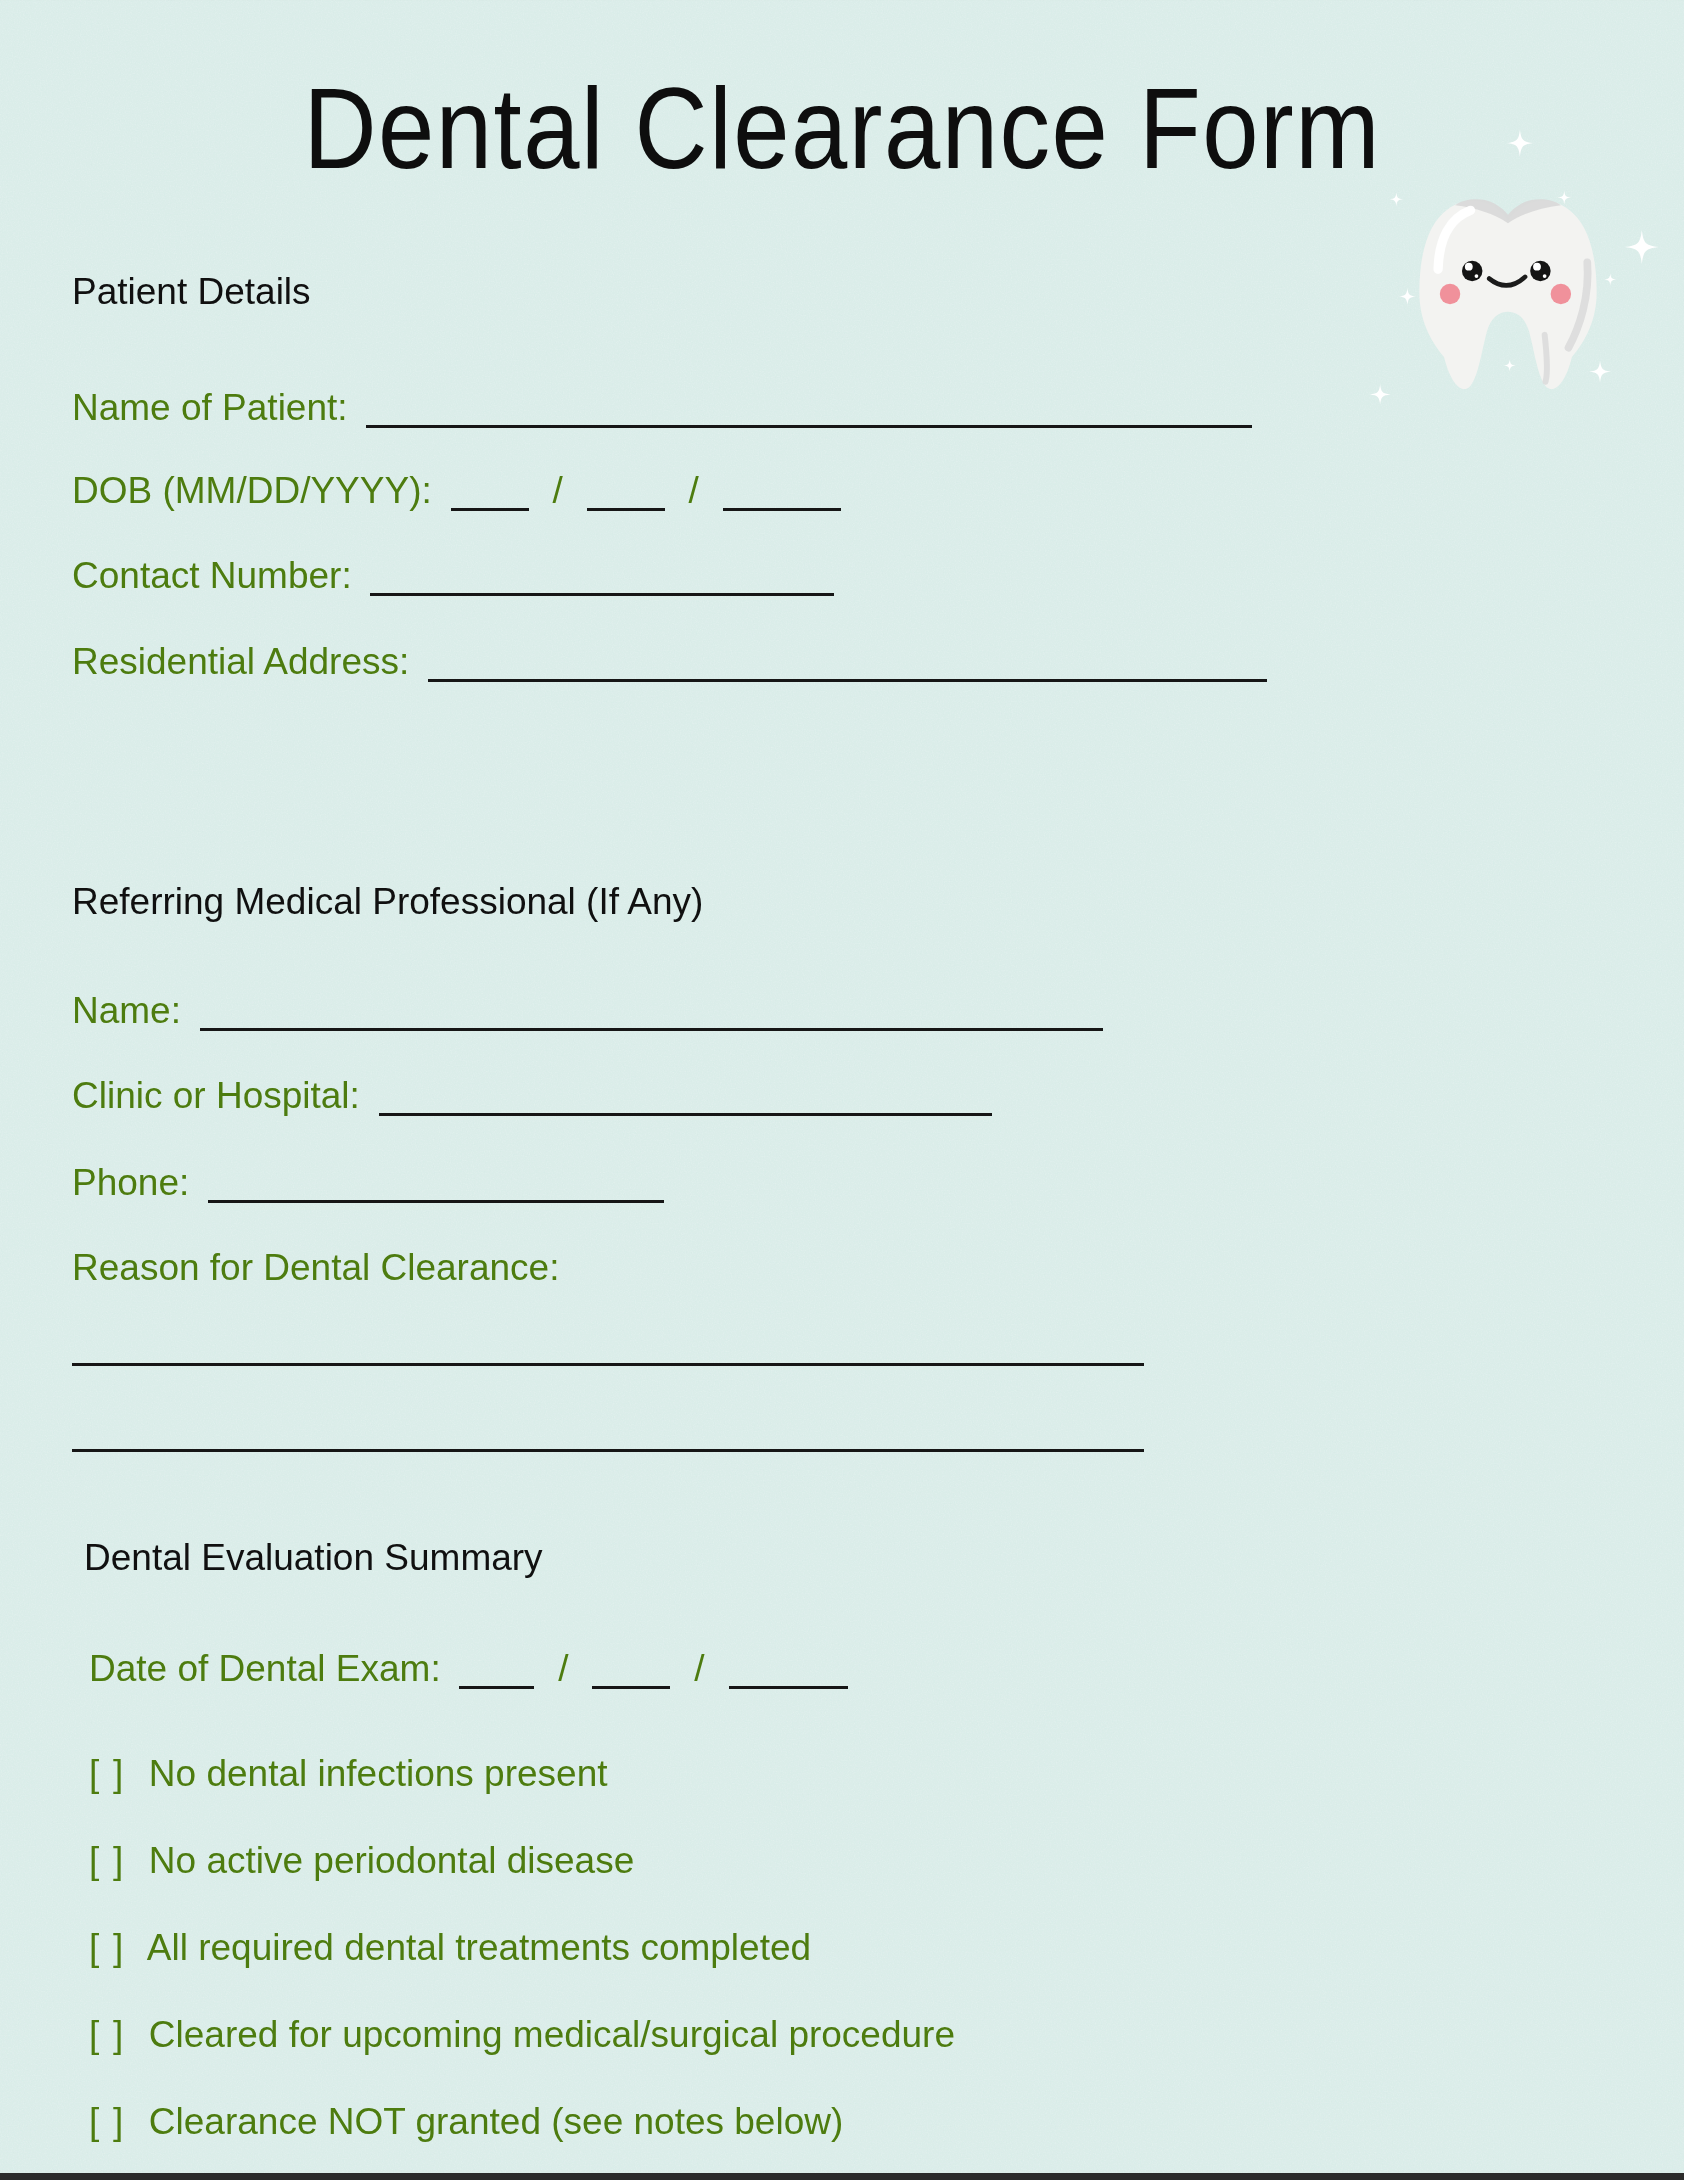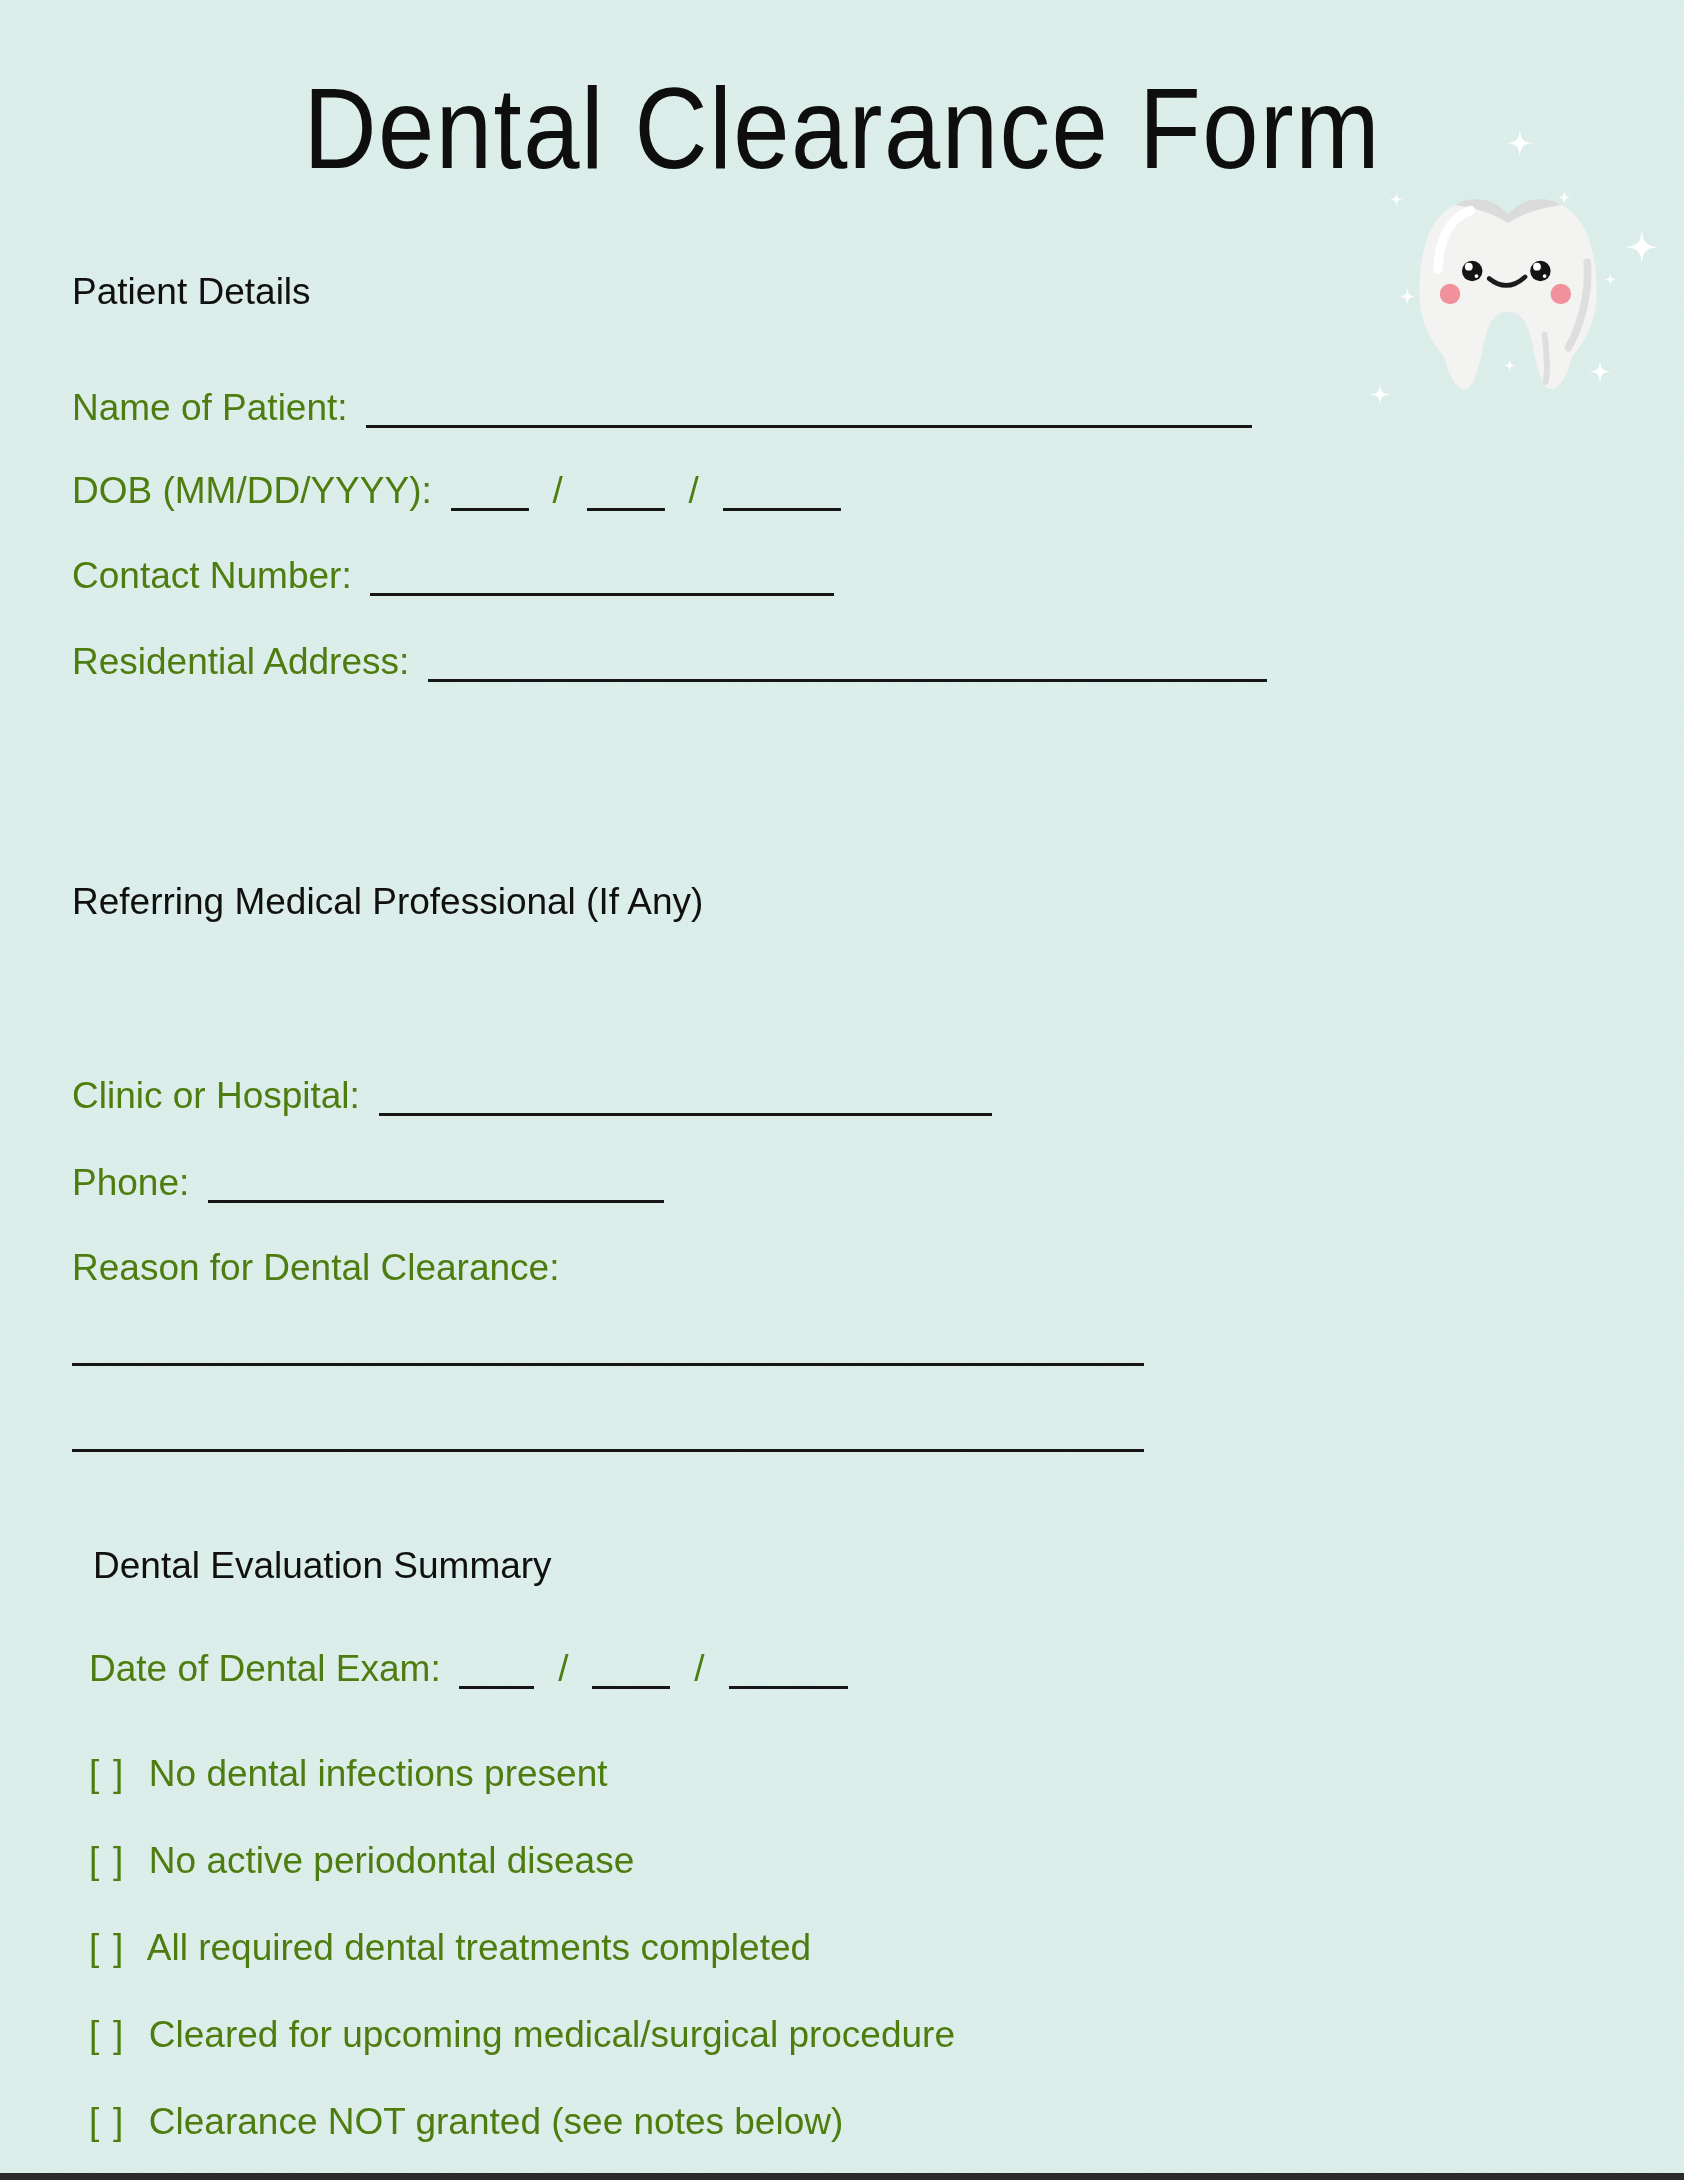--- a/index.html
+++ b/index.html
@@ -19,21 +19,21 @@
     margin:0;display:inline-block;
     font-size:115px;font-weight:300;line-height:1.05;
     letter-spacing:1.7px;color:#0e0e0e;
     transform:scaleX(0.88);transform-origin:center;
     white-space:nowrap;
   }
 
   .row{position:absolute;left:72px;font-size:37px;line-height:46px;white-space:nowrap;color:#4d7c0f;}
   .row.indent{left:89px;}
   .heading{position:absolute;left:72px;font-size:37px;line-height:46px;color:#101010;white-space:nowrap;}
-  .heading.indent{left:93px;margin-top:8px;}
+  .heading.indent{left:84px;}
 
   .blank{
     display:inline-block;height:37px;
     border-bottom:3.4px solid #161616;
     vertical-align:-7.7px;margin-left:8.5px;
   }
   .sep{display:inline-block;padding:0 13.6px;}
   .longline{
     position:absolute;left:72px;width:1072px;height:0;
     border-bottom:3.4px solid #161616;
@@ -153,20 +153,24 @@
       <span class="blank" style="width:464px"></span>
     </div>
 
     <div class="row" style="top:639px">
       <span>Residential Address:</span>
       <span class="blank" style="width:839px"></span>
     </div>
 
     <div class="heading" style="top:879px">Referring Medical Professional (If Any)</div>
 
+    <div class="row" style="top:988px">
+      <span>Name:</span>
+      <span class="blank" style="width:903px"></span>
+    </div>
 
     <div class="row" style="top:1073px">
       <span>Clinic or Hospital:</span>
       <span class="blank" style="width:613px"></span>
     </div>
 
     <div class="row" style="top:1160px">
       <span>Phone:</span>
       <span class="blank" style="width:456px"></span>
     </div>

